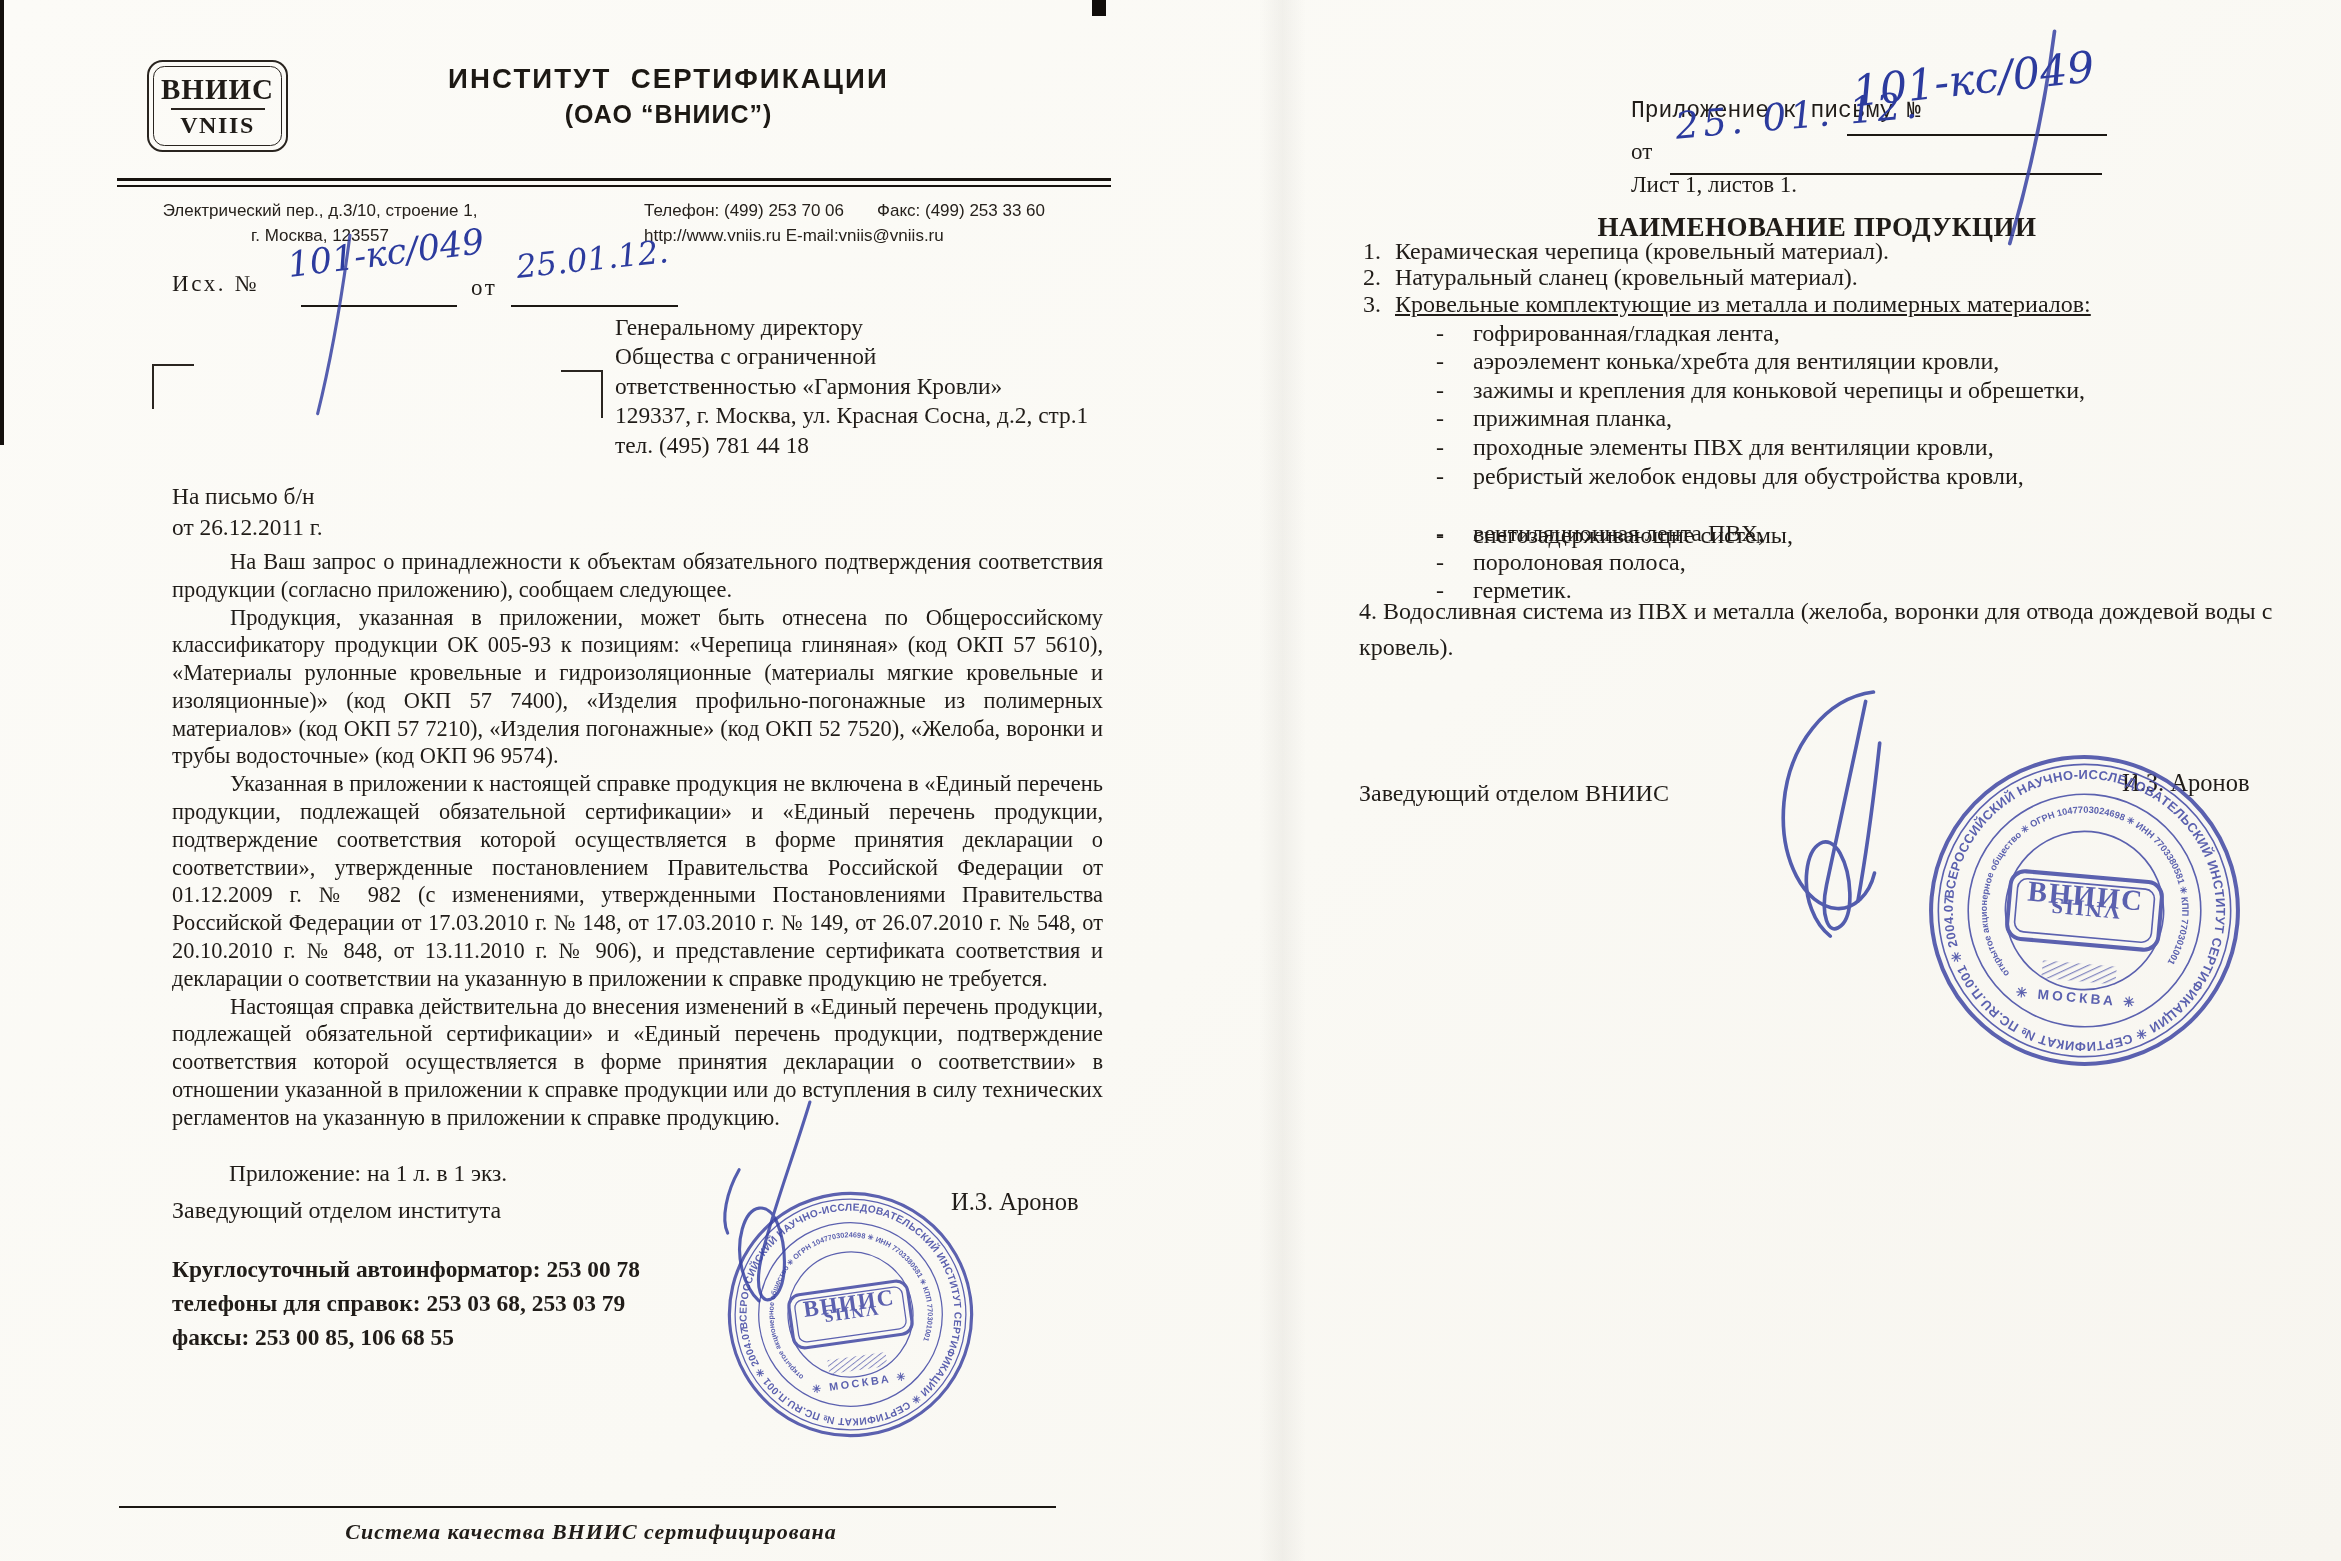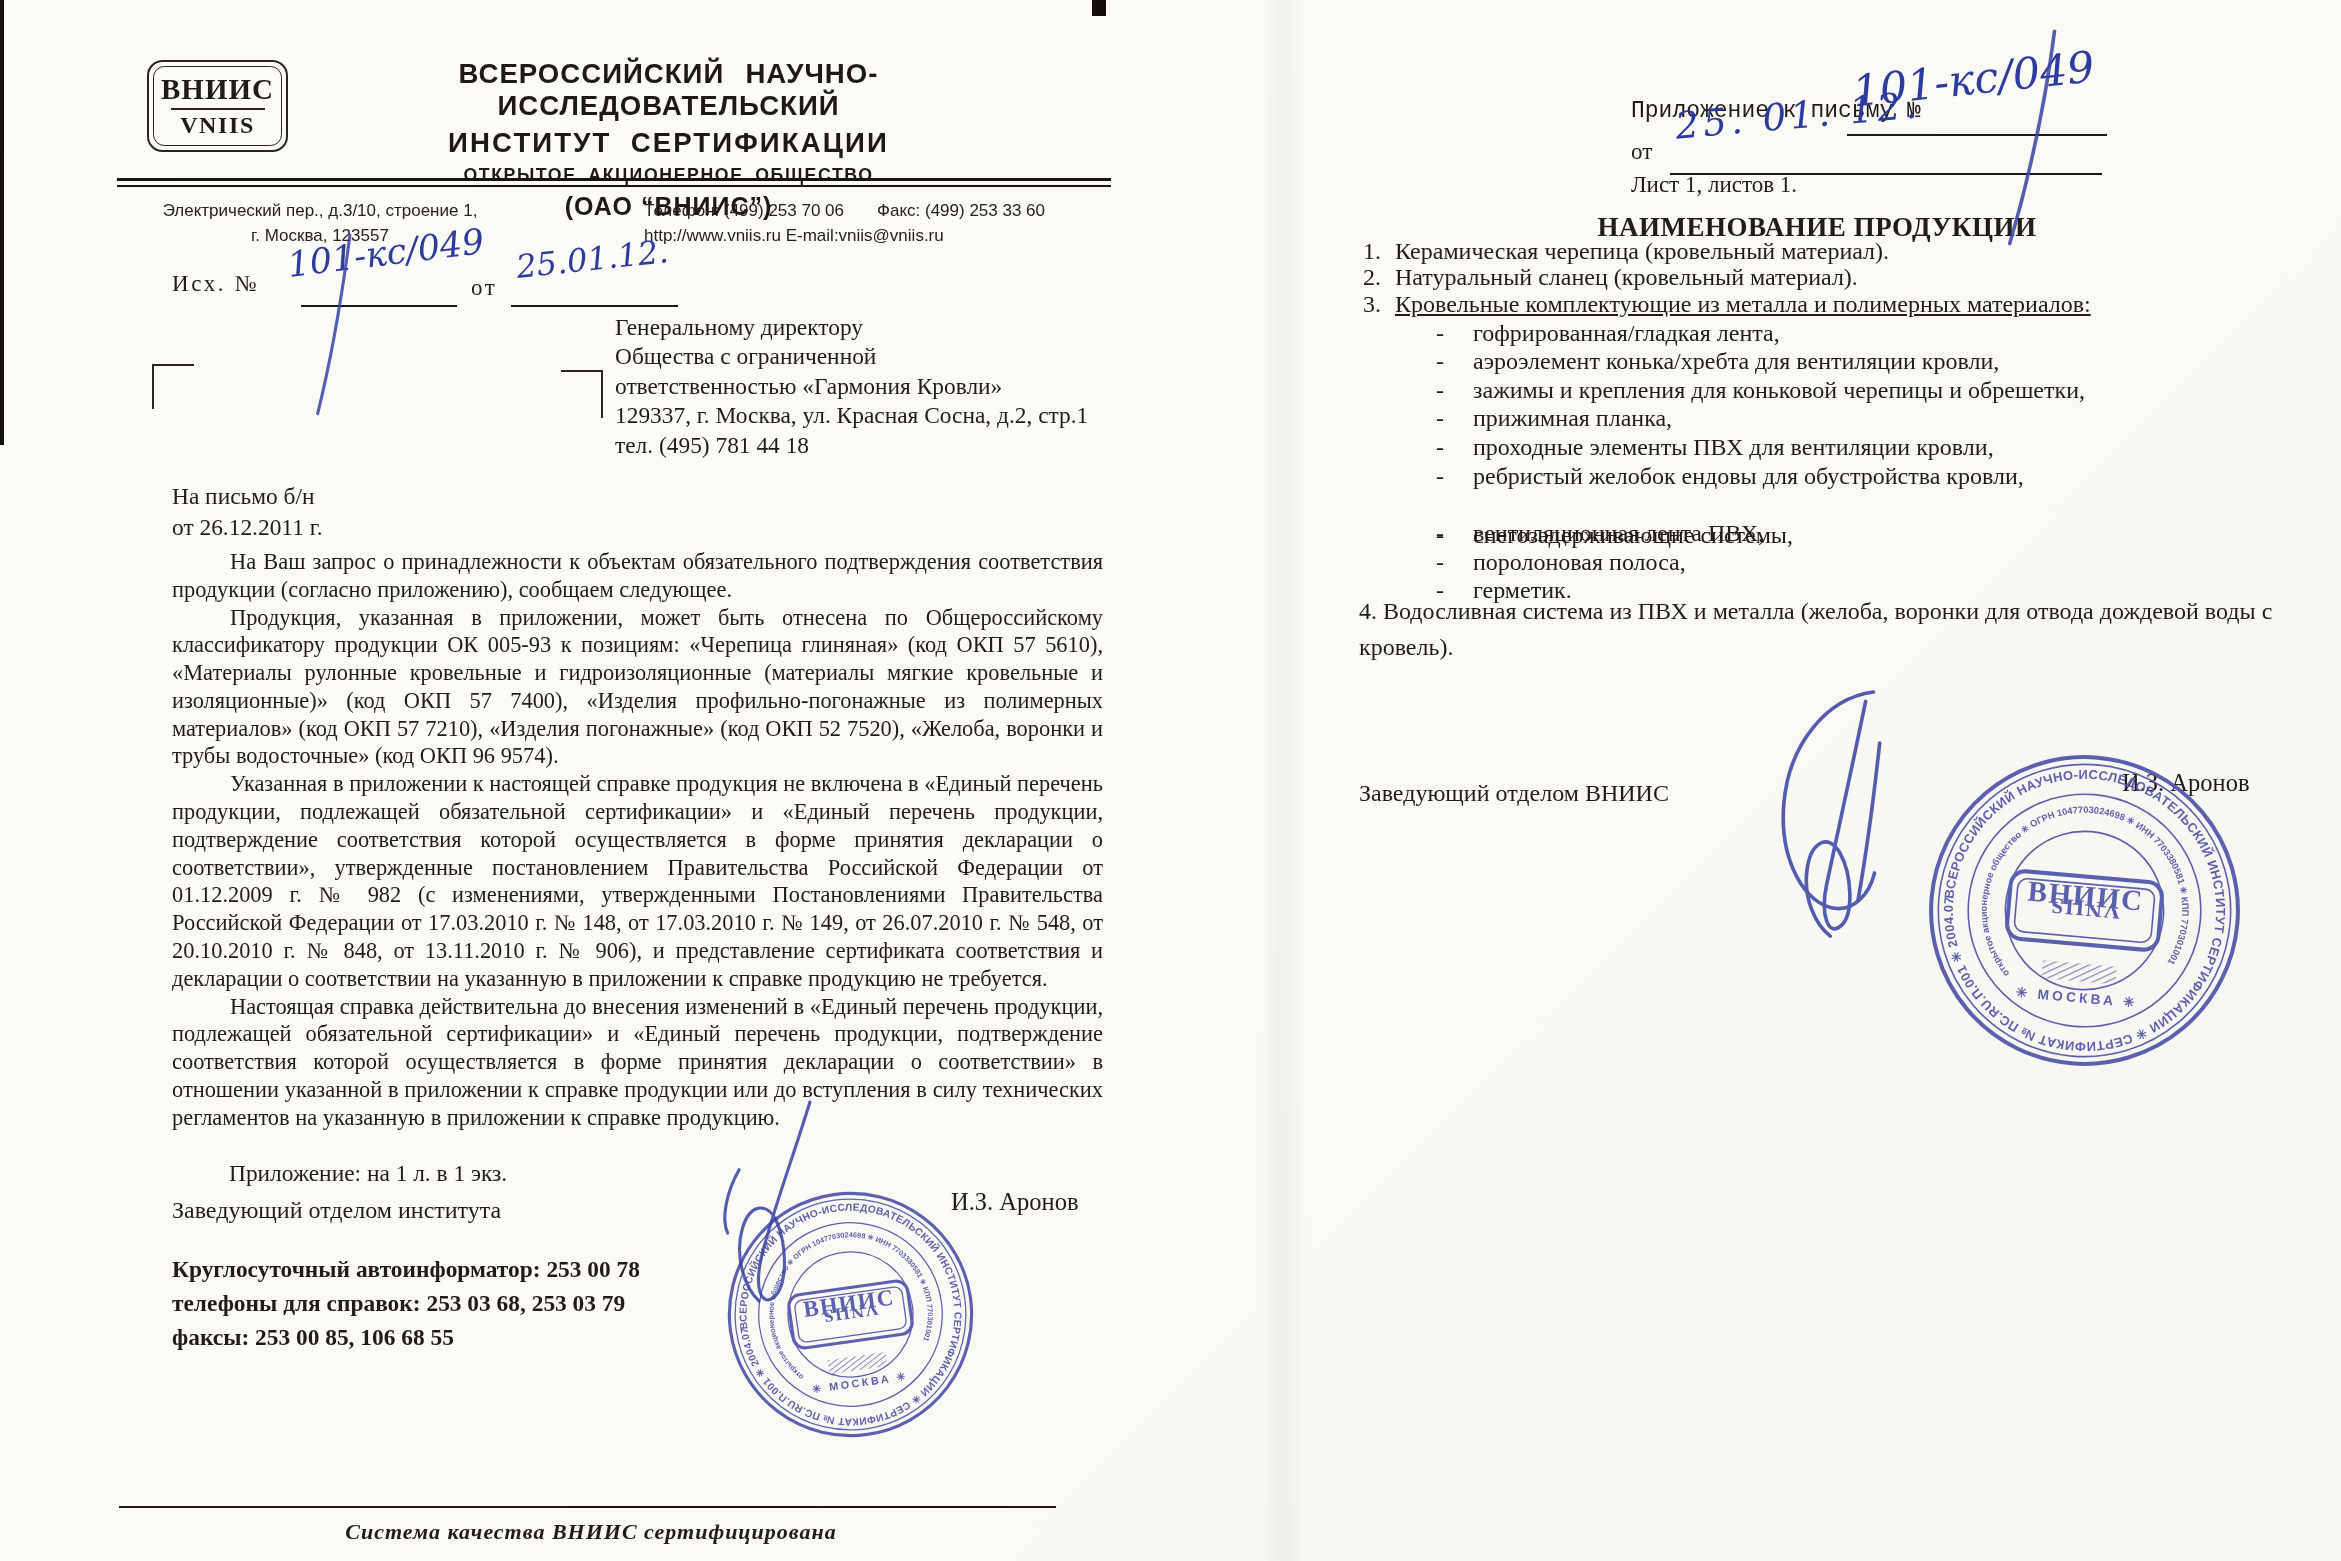--- a/index.html
+++ b/index.html
@@ -81,23 +81,21 @@
 
   <div class="abs logo-outer">
     <div class="logo-inner">
       <div class="logo-cy serif">ВНИИС</div>
       <div class="logo-bar"></div>
       <div class="logo-la serif">VNIIS</div>
     </div>
   </div>
 
   <div class="abs hdr sans">
-    <div class="hdr-l1">ВСЕРОССИЙСКИЙ НАУЧНО-ИССЛЕДОВАТЕЛЬСКИЙ</div>
     <div class="hdr-l2">ИНСТИТУТ СЕРТИФИКАЦИИ</div>
-    <div class="hdr-l3">ОТКРЫТОЕ АКЦИОНЕРНОЕ ОБЩЕСТВО</div>
     <div class="hdr-l4">(ОАО “ВНИИС”)</div>
   </div>
 
   <div class="abs rule-a"></div>
   <div class="abs rule-b"></div>
 
   <div class="abs addr sans">
     <div>Электрический пер., д.3/10, строение 1,</div>
     <div>г. Москва, 123557</div>
   </div>

